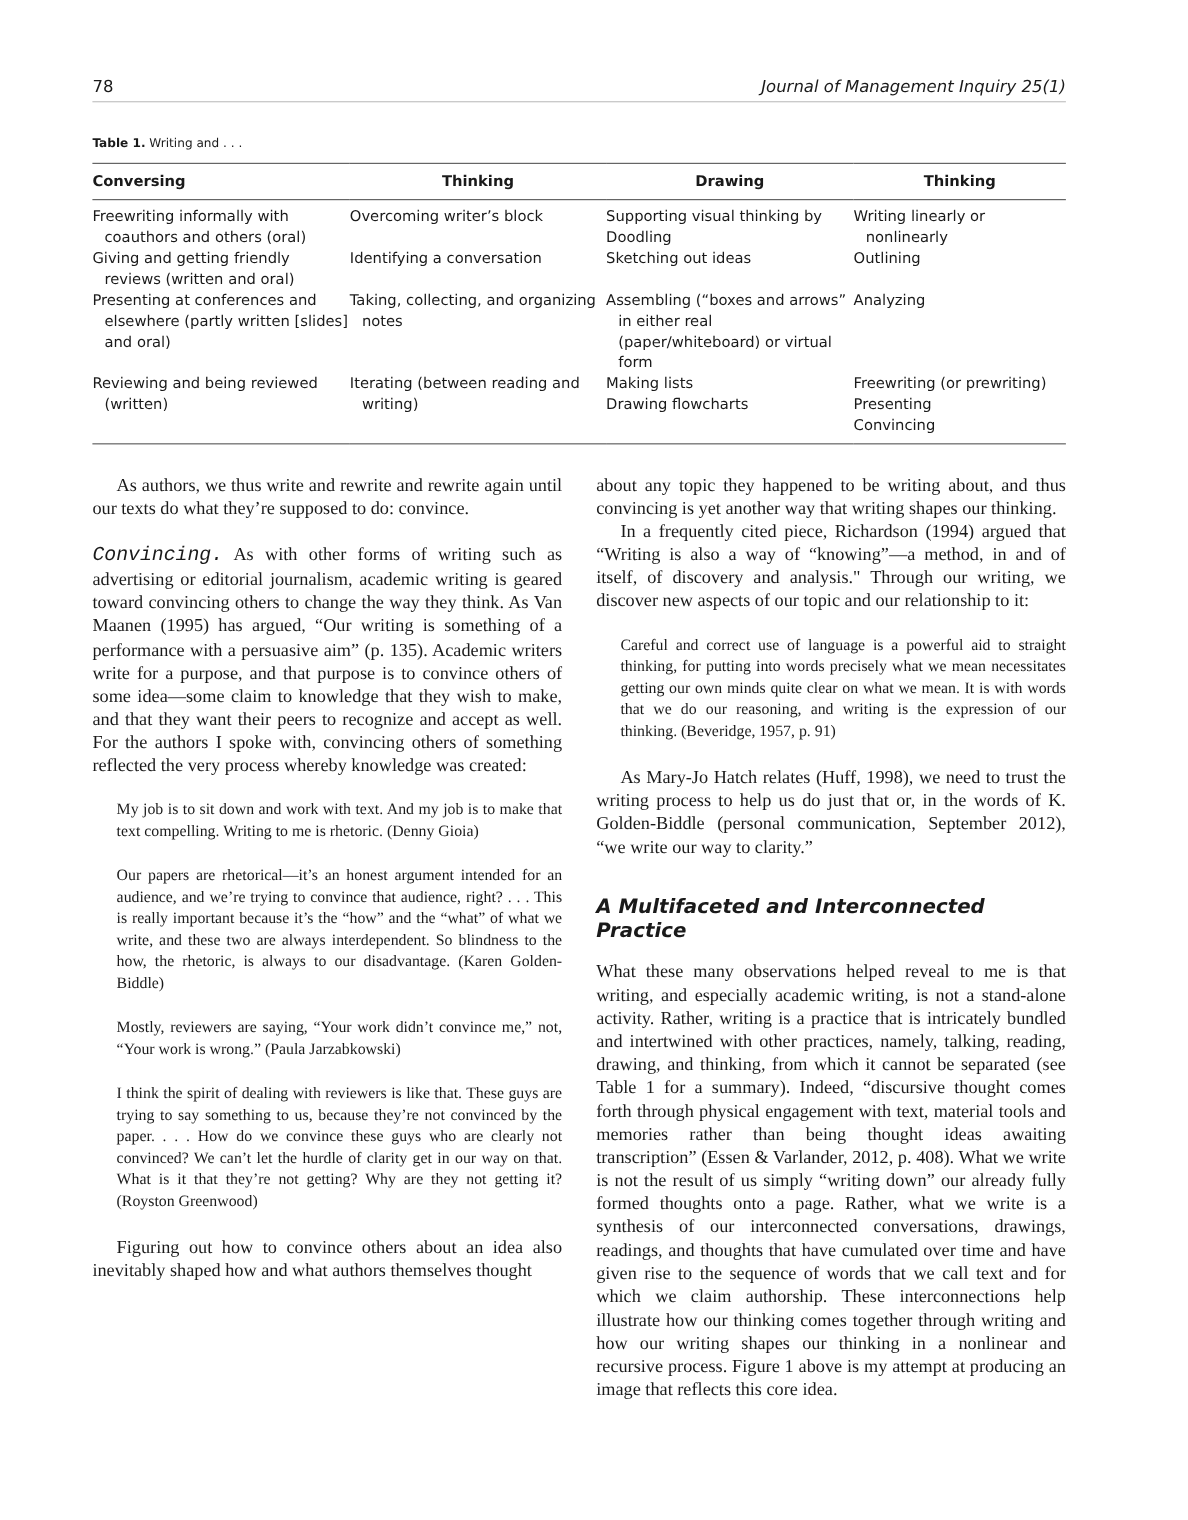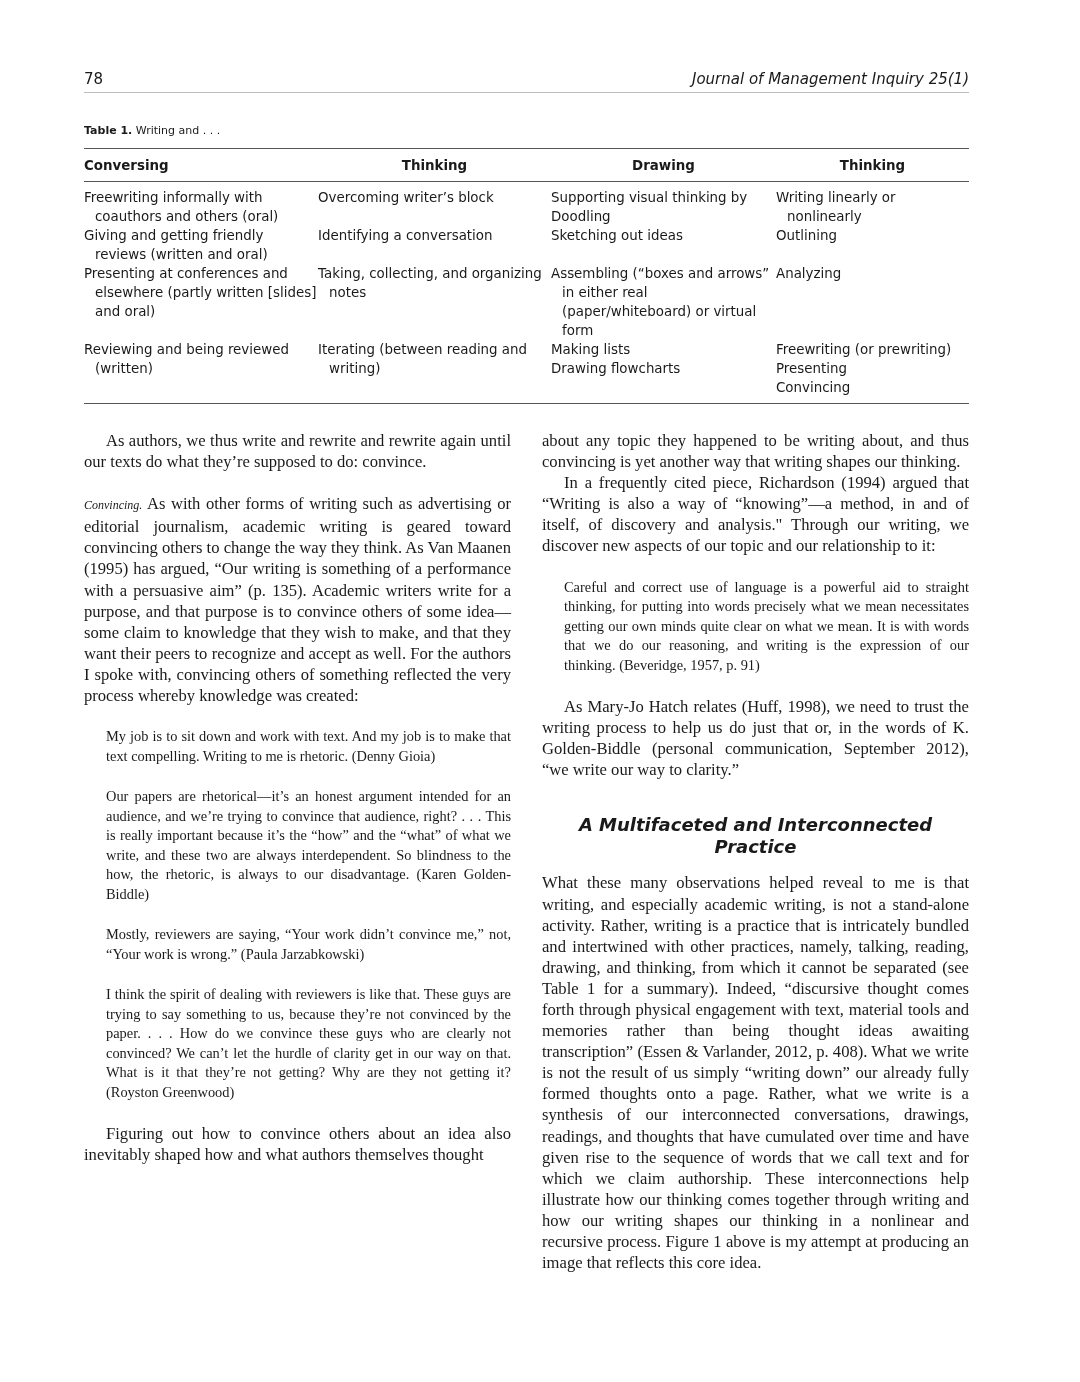--- a/index.html
+++ b/index.html
@@ -17,23 +17,23 @@
   table.t1 tbody tr:first-child td { padding-top: 6px; }
   table.t1 tbody tr:last-child td { padding-bottom: 6px; border-bottom: 1.5px solid #555; }
   .cell-line { display: block; padding-left: 11px; text-indent: -11px; }
   .col1 { width: 234px; } .col2 { width: 233px; } .col3 { width: 225px; } .col4 { width: 193px; }
   .col { position: absolute; top: 430px; width: 427px; font-family: "Liberation Serif", serif; font-size: 16.6px; line-height: 21.1px; text-align: justify; }
   .col.left { left: 0; }
   .col.right { left: 458px; }
   .col p { margin: 0; }
   .indent { text-indent: 22px; }
   .gap { margin-top: 21px !important; }
-  .runin { font-family: Liberation Serif, serif; font-style: italic; font-size: 12px; }
+  .runin { font-family: Liberation Mono, monospace; font-style: italic; font-size: 18px; }
   .bq { margin: 21px 0 0 22px !important; font-size: 14.4px; line-height: 19.5px; text-align: justify; }
-  .section-heading { margin: 34px 0 14px 0 !important; font-family: "DejaVu Sans", sans-serif; font-style: italic; font-size: 18px; line-height: 22px; text-align: center; }
+  .section-heading { margin: 34px 0 14px 0 !important; font-family: "DejaVu Sans", sans-serif; font-style: italic; font-size: 18px; line-height: 22px; text-align: left; }
 </style>
 </head>
 <body>
 
 <div class="page">
 
   <div class="running-head">
     <span class="pg">78</span>
     <span class="jt">Journal of Management Inquiry 25(1)</span>
   </div>

